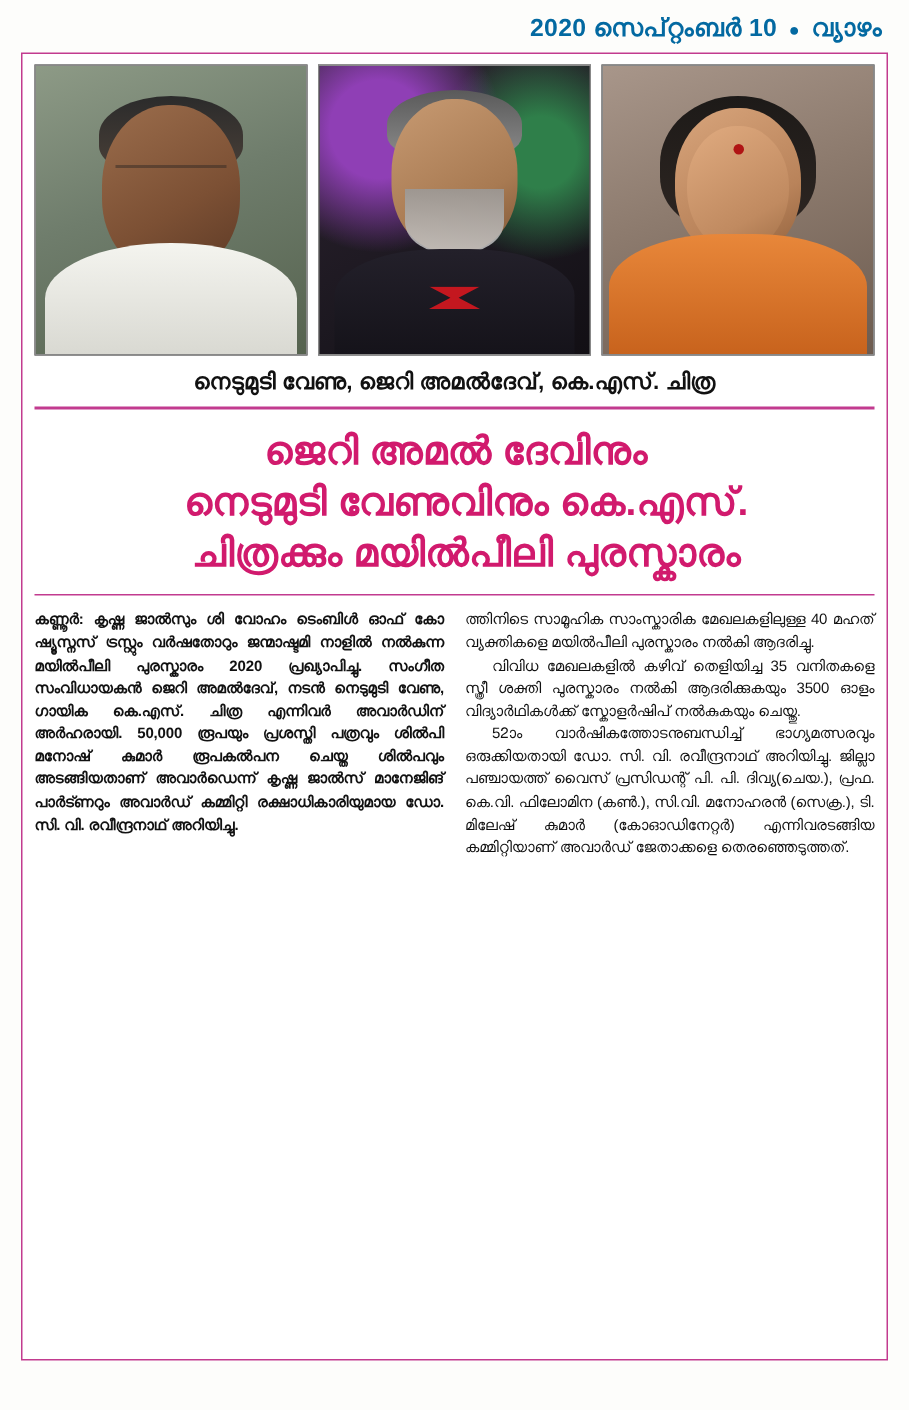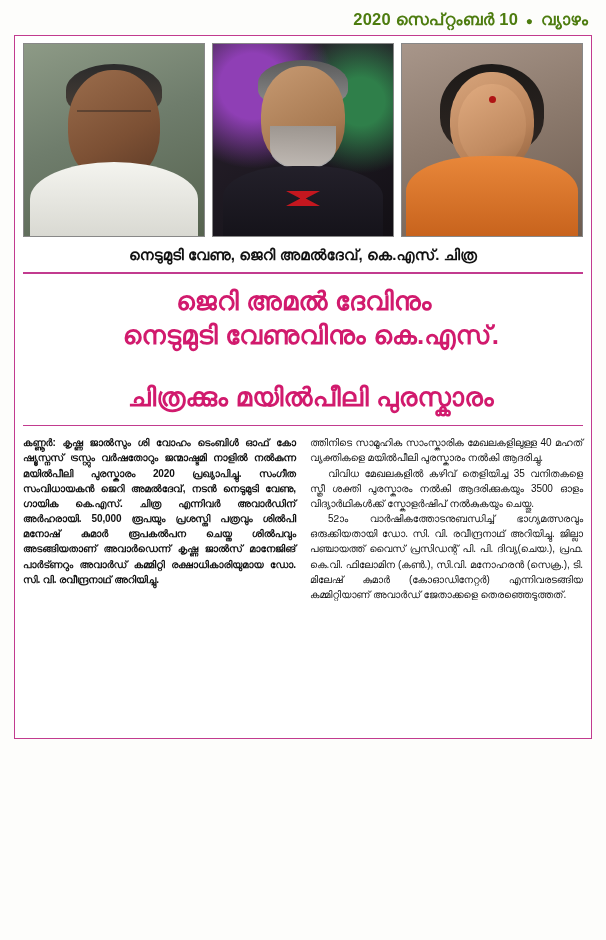--- a/index.html
+++ b/index.html
@@ -19,36 +19,36 @@
     height: 940px;
     background: #fdfdfb;
     box-sizing: border-box;
     padding: 6px 14px 8px 14px;
   }
   
   .dateline {
     text-align: right;
     font-size: 16.5px;
     font-weight: bold;
-    color: #4d7c0f;
+    color: #0369a1;
     letter-spacing: 0.2px;
     padding: 4px 4px 6px 0;
     font-family: "Liberation Sans", sans-serif;
   }
   .dateline .dot {
     font-size: 12px;
     vertical-align: middle;
     padding: 0 3px;
   }
   
   .frame {
     border: 1.6px solid #c23b8f;
     padding: 7px 8px 8px 8px;
     box-sizing: border-box;
-    height: 704px;
+    height: 872px;
     position: relative;
     background: #fff;
   }
   
   .photos {
     display: flex;
     gap: 7px;
     justify-content: space-between;
   }
   .photo {
@@ -241,21 +241,21 @@
   .headline {
     color: #d11a6d;
     font-weight: bold;
     font-size: 26px;
     line-height: 1.32;
     letter-spacing: 0.2px;
     padding: 2px 2px 8px 4px;
   }
   .headline div { white-space: nowrap; text-align: center; }
   .hl2 { text-indent: 14px; }
-  .hl3 { text-indent: 14px; margin-top: 28px; }
+  .hl3 { text-indent: 14px; }
   .rule2 {
     height: 1.6px;
     background: #c23b8f;
     margin: 2px 0 9px 0;
   }
   
   .cols {
     display: flex;
     gap: 14px;
   }

